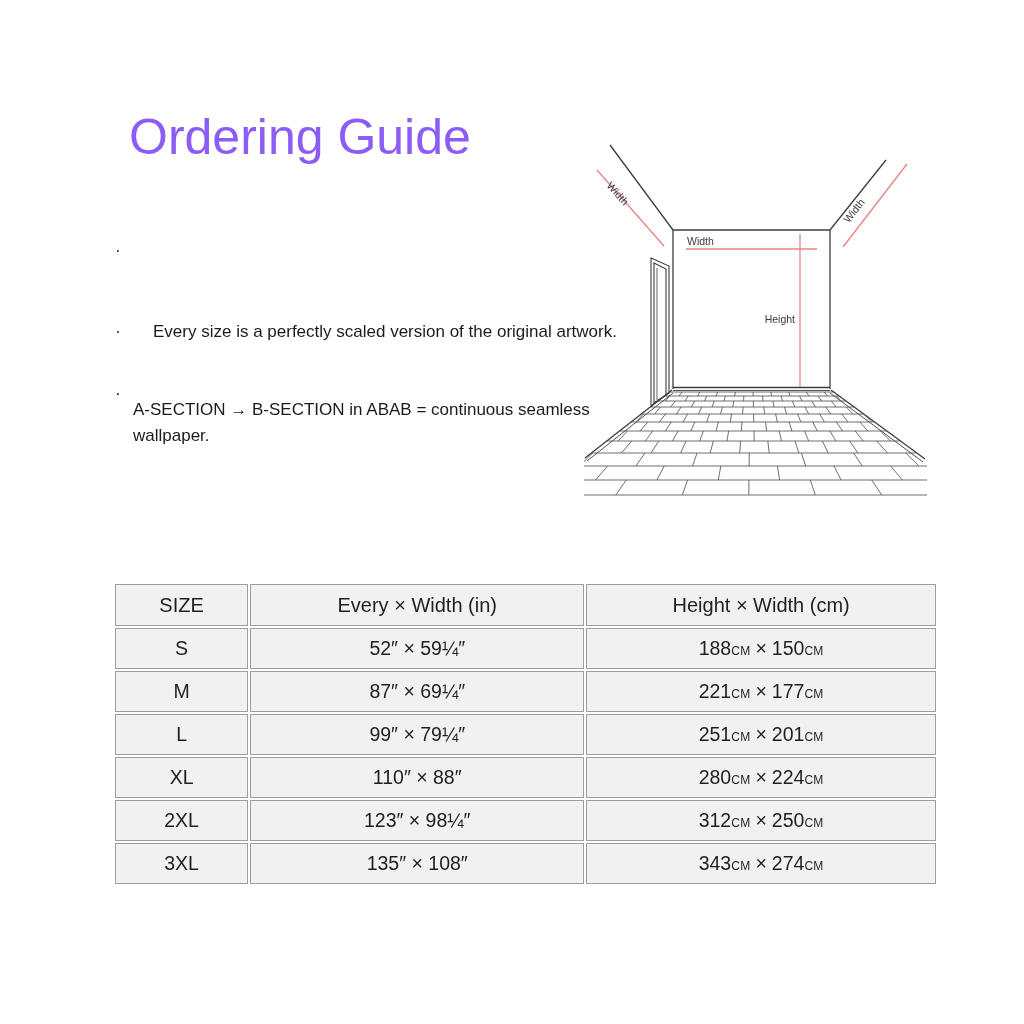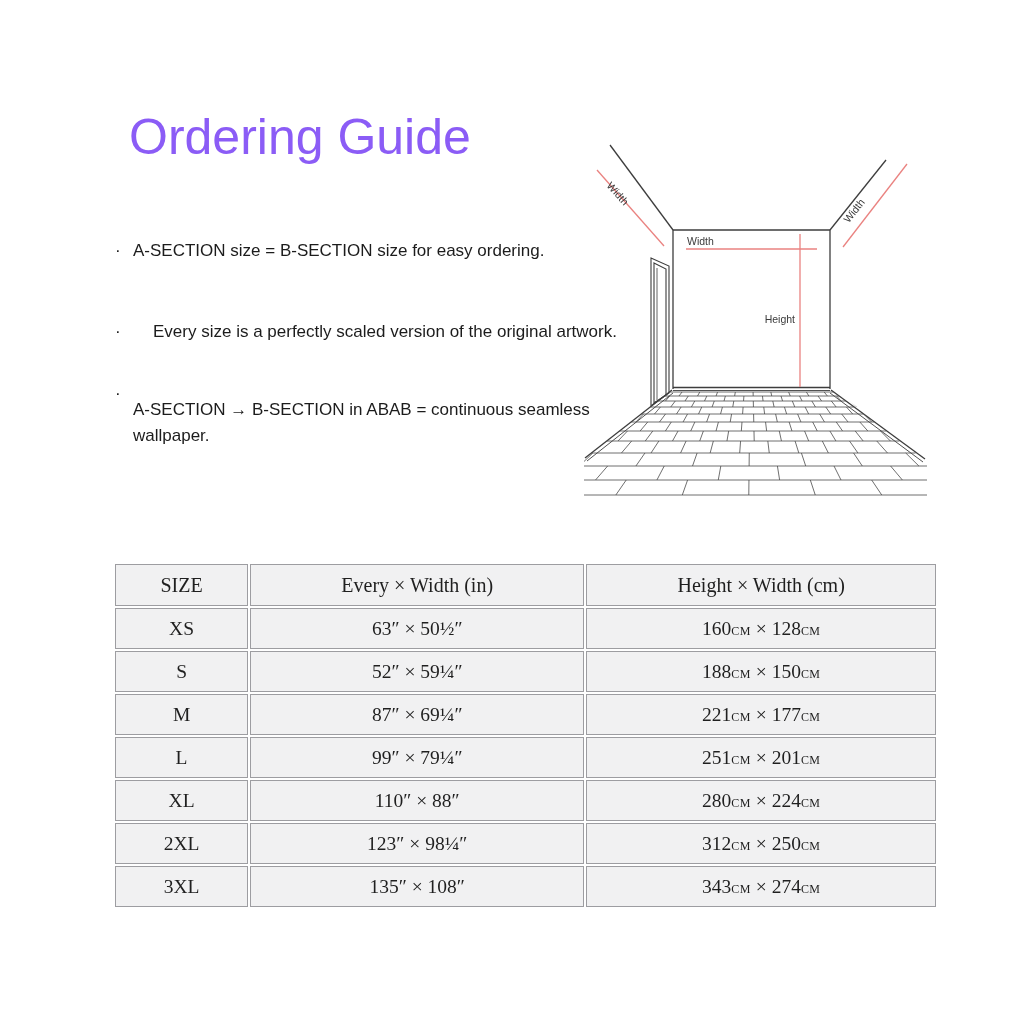--- a/index.html
+++ b/index.html
@@ -23,24 +23,23 @@
   .bullet-2 { margin-top: 55px; }
   .bullet-2 .btext { max-width: 500px; margin-left: 20px; }
   .bullet-3 { margin-top: 37px; }
   .bullet-3 .btext { max-width: 470px; margin-top: 16px; }
 
   .diagram { position: absolute; left: 583px; top: 130px; width: 360px; height: 385px; }
   .diagram svg { width: 100%; height: 100%; display: block; }
   .diagram text { font-family: "Liberation Sans", sans-serif; font-size: 10.5px; fill: #3a3a3a; }
 
   table.size-table {
-    position: absolute; left: 113px; top: 562px; width: 825px;
+    position: absolute; left: 113px; top: 582px; width: 825px;
     border-collapse: separate; border-spacing: 2px;
     table-layout: fixed;
-    font-family: Liberation Serif, serif;
   }
   table.size-table td {
     background: #f1f1f2;
     border: 1px solid #9d9da1;
     text-align: center; vertical-align: middle;
     font-size: 19.5px; color: #1f1f1f;
     height: 41px;
   }
   table.size-table tr.header-row td { height: 42px; font-size: 20px; }
   col.c-size { width: 16.3%; }
@@ -50,21 +49,20 @@
   .sep { margin: 0 5px; }
 </style>
 </head>
 <body>
 
 <h1 class="page-title">Ordering Guide</h1>
 
 <div class="bullets">
   <div class="bullet bullet-1">
     <span class="marker">·</span>
-    <span class="btext">A-SECTION size = B-SECTION size for easy ordering.</span>
   </div>
   <div class="bullet bullet-2">
     <span class="marker">·</span>
     <span class="btext">Every size is a perfectly scaled version of the original artwork.</span>
   </div>
   <div class="bullet bullet-3">
     <span class="marker">·</span>
     <span class="btext">A-SECTION → B-SECTION in ABAB = continuous seamless wallpaper.</span>
   </div>
 </div>
@@ -315,25 +313,20 @@
       <col class="c-cm">
     </colgroup>
   <tbody>
     <tr class="header-row">
       <td>SIZE</td>
       <td>Every × Width (in)</td>
       <td>Height × Width (cm)</td>
     </tr>
 
     <tr>
-      <td>XS</td>
-      <td>63″ × 50½″</td>
-      <td><span>160</span><span class="cmu">CM</span><span class="sep">×</span><span>128</span><span class="cmu">CM</span></td>
-    </tr>
-    <tr>
       <td>S</td>
       <td>52″ × 59¼″</td>
       <td><span>188</span><span class="cmu">CM</span><span class="sep">×</span><span>150</span><span class="cmu">CM</span></td>
     </tr>
     <tr>
       <td>M</td>
       <td>87″ × 69¼″</td>
       <td><span>221</span><span class="cmu">CM</span><span class="sep">×</span><span>177</span><span class="cmu">CM</span></td>
     </tr>
     <tr>

